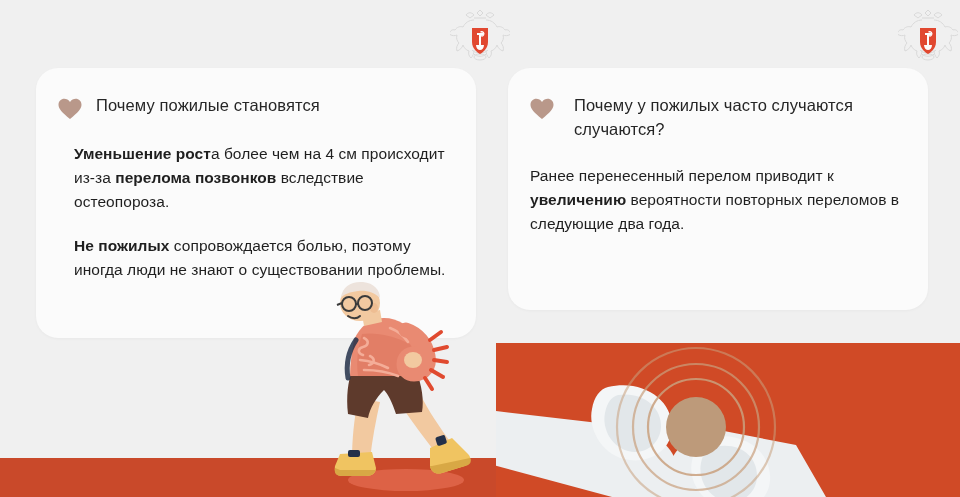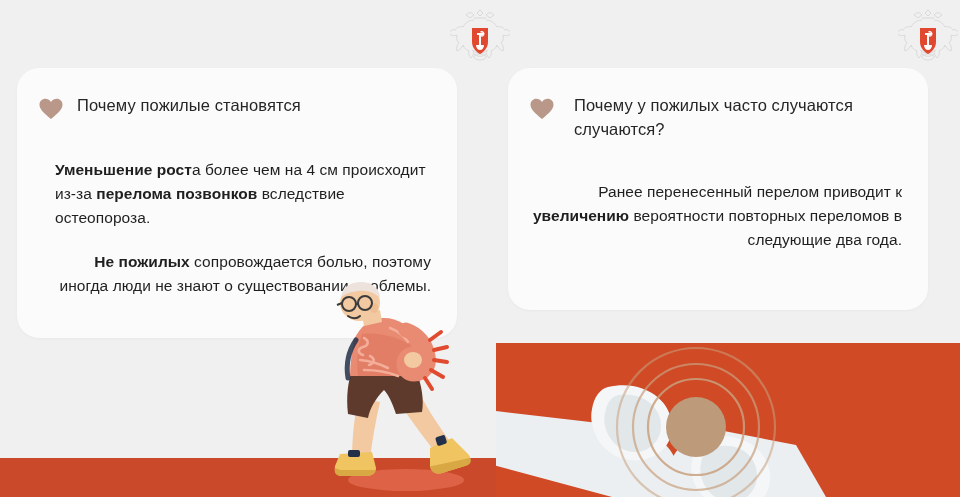--- a/index.html
+++ b/index.html
@@ -25,39 +25,39 @@
   
   .emblem{position:absolute;width:60px;height:56px;opacity:.92;}
   .emblem.center{left:450px;top:6px;}
   .emblem.right{left:898px;top:6px;}
 
   
   .card{
     position:absolute;background:#fbfbfb;border-radius:22px;
     box-shadow:0 1px 3px rgba(0,0,0,.035);
   }
-  .card.left{left:17px;top:68px;width:440px;height:270px;}
+  .card.left{left:36px;top:68px;width:440px;height:270px;}
   .card.right{left:508px;top:68px;width:420px;height:242px;}
 
   .card-head{display:flex;align-items:flex-start;gap:14px;}
   .card.left .card-head{padding:26px 34px 0 22px;}
   .card.right .card-head{padding:26px 30px 0 22px;gap:20px;}
 
   .heart{flex:0 0 auto;width:24px;height:22px;margin-top:4px;}
 
   .q-title{
     font-size:16.5px;line-height:1.45;color:#262626;font-weight:400;
     letter-spacing:.1px;
   }
 
   .card-body{color:#1f1f1f;font-size:15.5px;line-height:1.55;letter-spacing:.05px;}
   .card.left .card-body{padding:22px 26px 0 38px;}
   .card.right .card-body{padding:22px 26px 0 22px;}
-  .card-body p{margin:16px 0 20px 0;}
-  .card-body p:last-child{margin-bottom:0;text-align:right;}
+  .card-body p{margin:0 0 20px 0;}
+  .card-body p:last-child{margin-bottom:0;}
   .card-body b{font-weight:700;}
 
   
   .man{position:absolute;left:318px;top:278px;width:180px;height:219px;}
 
   
   .joint{position:absolute;left:0;top:0;width:464px;height:154px;}
 </style>
 </head>
 <body>

